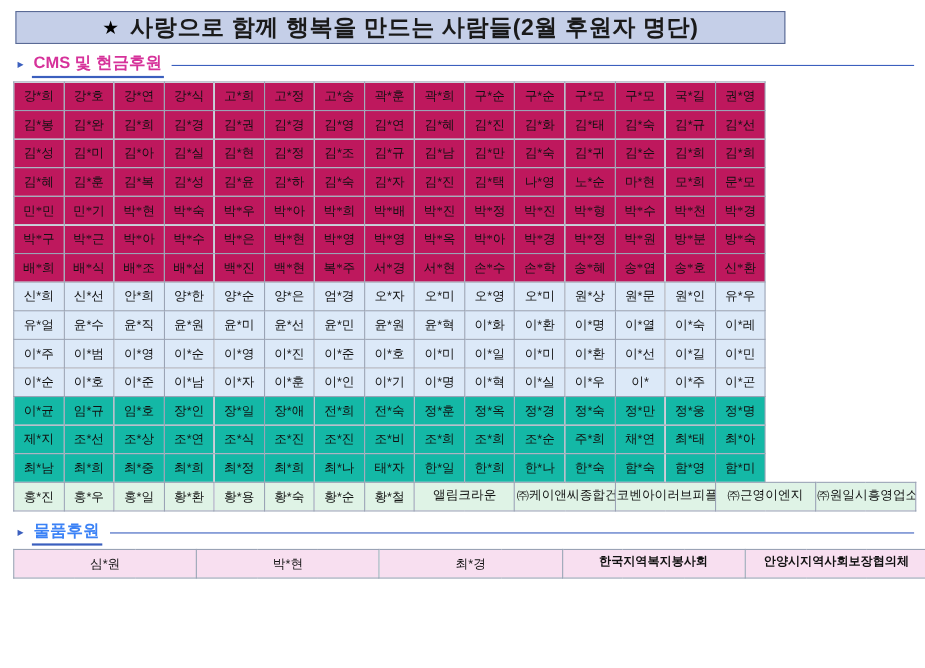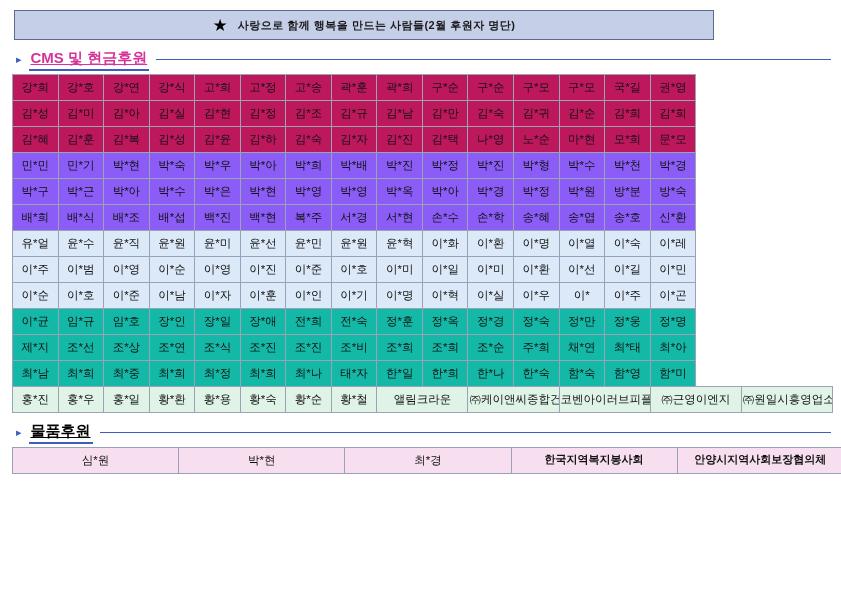--- a/index.html
+++ b/index.html
@@ -32,21 +32,21 @@
     background: #c5cfe8;
     border: 1px solid #5a6a95;
     box-sizing: border-box;
   }
   .title-star {
     font-size: 17px;
     color: #000;
     line-height: 1;
   }
   .title-text {
-    font-size: 11px;
+    font-size: 21px;
     font-weight: bold;
     color: #1a1a1a;
     letter-spacing: 0.5px;
     white-space: nowrap;
   }
   
   .section-head {
     display: flex;
     align-items: center;
     gap: 7px;
@@ -57,24 +57,23 @@
     font-size: 11px;
     line-height: 1;
   }
   .section-label {
     font-size: 15px;
     font-weight: bold;
     color: #d6329a;
     border-bottom: 2px solid #3b5fbe;
     padding: 0 2px 1px 2px;
     line-height: 1.25;
-    text-decoration: underline;
   }
   .section-label.blue {
-    color: #000000;
+    color: #3b82f6;
   }
   .section-rule {
     flex: 1;
     height: 0;
     border-bottom: 1px solid #3b5fbe;
     margin-bottom: 1px;
   }
   
   .grid {
     border-collapse: collapse;
@@ -87,21 +86,21 @@
     height: 25px;
     text-align: center;
     vertical-align: middle;
     font-size: 11.5px;
     color: #111;
     padding: 0 1px;
     overflow: hidden;
     white-space: nowrap;
   }
   .c-pink   { background: #be185d; }
-  .c-lav    { background: #8b5cf6; }
+  .c-lav    { background: #be185d; font-family: Liberation Serif, serif; }
   .c-blue   { background: #dce9f8; }
   .c-cyan   { background: #14b8a6; }
   .c-mint   { background: #dff3e6; }
   .org {
     font-size: 10px;
     font-weight: normal;
     line-height: 1.05;
     white-space: normal;
     word-break: keep-all;
   }
@@ -158,20 +157,37 @@
           <td class="c-pink">곽*훈</td>
           <td class="c-pink">곽*희</td>
           <td class="c-pink">구*순</td>
           <td class="c-pink">구*순</td>
           <td class="c-pink">구*모</td>
           <td class="c-pink">구*모</td>
           <td class="c-pink">국*길</td>
           <td class="c-pink">권*영</td>
         </tr>
         <tr>
+          <td class="c-pink">김*봉</td>
+          <td class="c-pink">김*완</td>
+          <td class="c-pink">김*희</td>
+          <td class="c-pink">김*경</td>
+          <td class="c-pink">김*권</td>
+          <td class="c-pink">김*경</td>
+          <td class="c-pink">김*영</td>
+          <td class="c-pink">김*연</td>
+          <td class="c-pink">김*혜</td>
+          <td class="c-pink">김*진</td>
+          <td class="c-pink">김*화</td>
+          <td class="c-pink">김*태</td>
+          <td class="c-pink">김*숙</td>
+          <td class="c-pink">김*규</td>
+          <td class="c-pink">김*선</td>
+        </tr>
+        <tr>
           <td class="c-pink">김*성</td>
           <td class="c-pink">김*미</td>
           <td class="c-pink">김*아</td>
           <td class="c-pink">김*실</td>
           <td class="c-pink">김*현</td>
           <td class="c-pink">김*정</td>
           <td class="c-pink">김*조</td>
           <td class="c-pink">김*규</td>
           <td class="c-pink">김*남</td>
           <td class="c-pink">김*만</td>
@@ -243,20 +259,37 @@
           <td class="c-lav">서*경</td>
           <td class="c-lav">서*현</td>
           <td class="c-lav">손*수</td>
           <td class="c-lav">손*학</td>
           <td class="c-lav">송*혜</td>
           <td class="c-lav">송*엽</td>
           <td class="c-lav">송*호</td>
           <td class="c-lav">신*환</td>
         </tr>
         <tr>
+          <td class="c-blue">신*희</td>
+          <td class="c-blue">신*선</td>
+          <td class="c-blue">안*희</td>
+          <td class="c-blue">양*한</td>
+          <td class="c-blue">양*순</td>
+          <td class="c-blue">양*은</td>
+          <td class="c-blue">엄*경</td>
+          <td class="c-blue">오*자</td>
+          <td class="c-blue">오*미</td>
+          <td class="c-blue">오*영</td>
+          <td class="c-blue">오*미</td>
+          <td class="c-blue">원*상</td>
+          <td class="c-blue">원*문</td>
+          <td class="c-blue">원*인</td>
+          <td class="c-blue">유*우</td>
+        </tr>
+        <tr>
           <td class="c-blue">유*얼</td>
           <td class="c-blue">윤*수</td>
           <td class="c-blue">윤*직</td>
           <td class="c-blue">윤*원</td>
           <td class="c-blue">윤*미</td>
           <td class="c-blue">윤*선</td>
           <td class="c-blue">윤*민</td>
           <td class="c-blue">윤*원</td>
           <td class="c-blue">윤*혁</td>
           <td class="c-blue">이*화</td>

